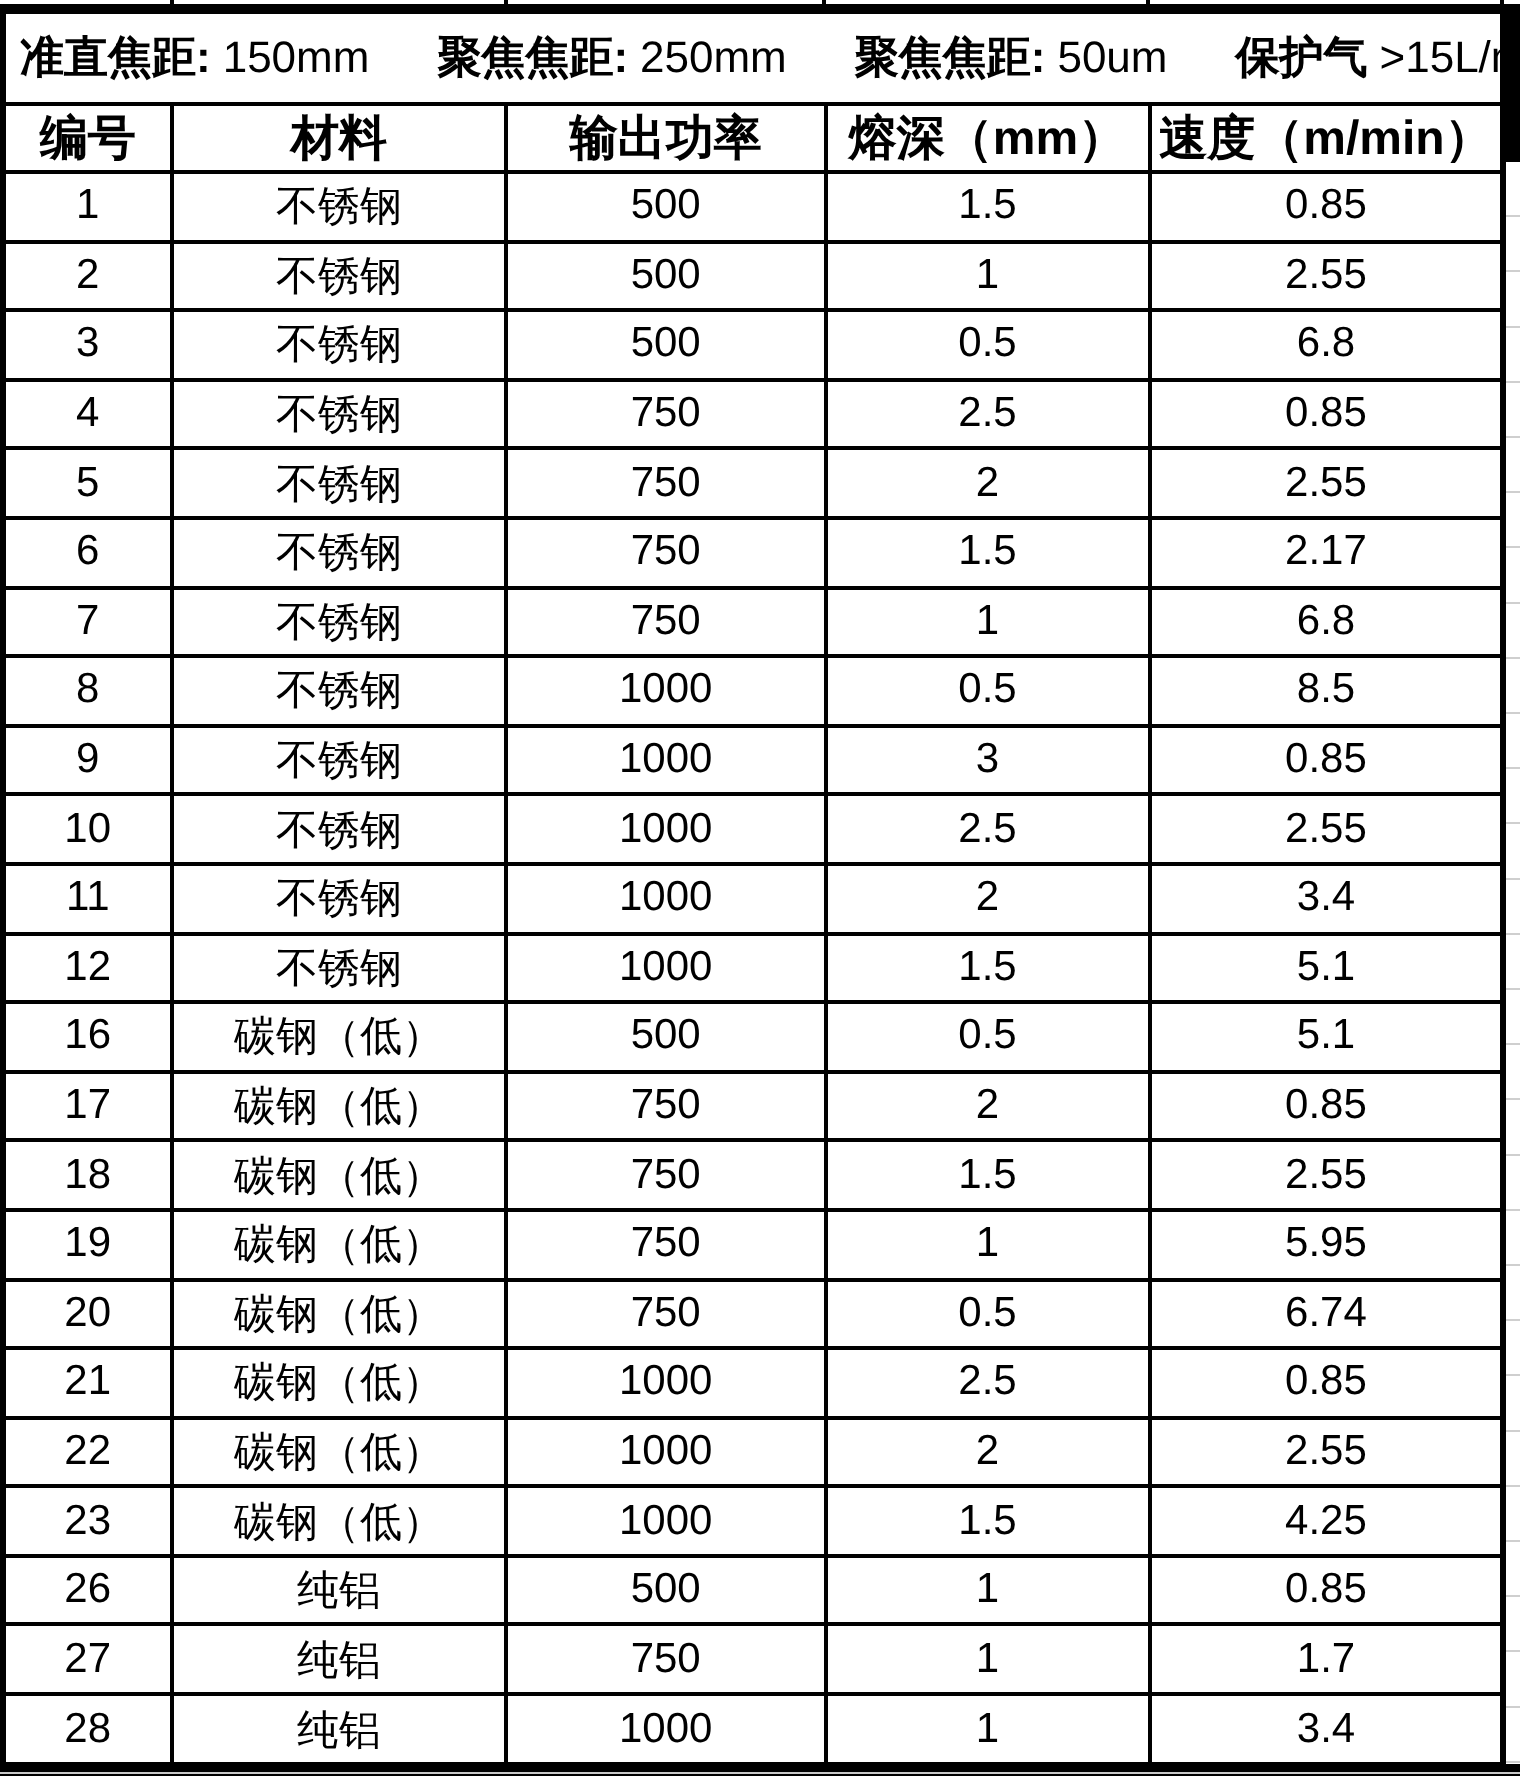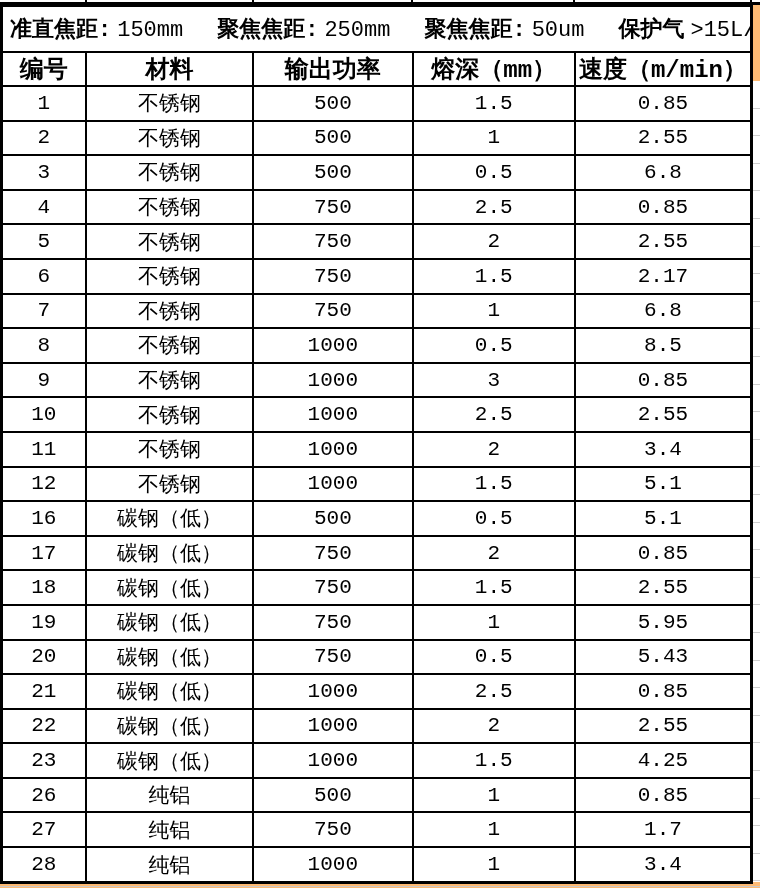--- a/index.html
+++ b/index.html
@@ -1,21 +1,21 @@
 <!DOCTYPE html>
 <html><head>
 <meta charset="utf-8">
 <style>
   html,body{margin:0;padding:0;background:#fff;}
   .page{
     position:relative;
     width:760px;height:888px;
-    background:#fdba74;
+    background:#000000;
     overflow:hidden;
-    font-family:Liberation Mono, monospace;
+    font-family:Liberation Sans, sans-serif;
     color:#000;
   }
   
   .cutoff-top{
     position:absolute;top:0;left:0;width:760px;height:2px;
     border-bottom:3px solid #000;background:#fff;
   }
   .cutoff-stub{position:absolute;top:0;width:2px;height:5px;background:#000;}
 
   table.params{
@@ -210,21 +210,21 @@
           <td>碳钢（低）</td>
           <td>750</td>
           <td>1</td>
           <td>5.95</td>
         </tr>
         <tr>
           <td>20</td>
           <td>碳钢（低）</td>
           <td>750</td>
           <td>0.5</td>
-          <td>5.43</td>
+          <td>6.74</td>
         </tr>
         <tr>
           <td>21</td>
           <td>碳钢（低）</td>
           <td>1000</td>
           <td>2.5</td>
           <td>0.85</td>
         </tr>
         <tr>
           <td>22</td>

